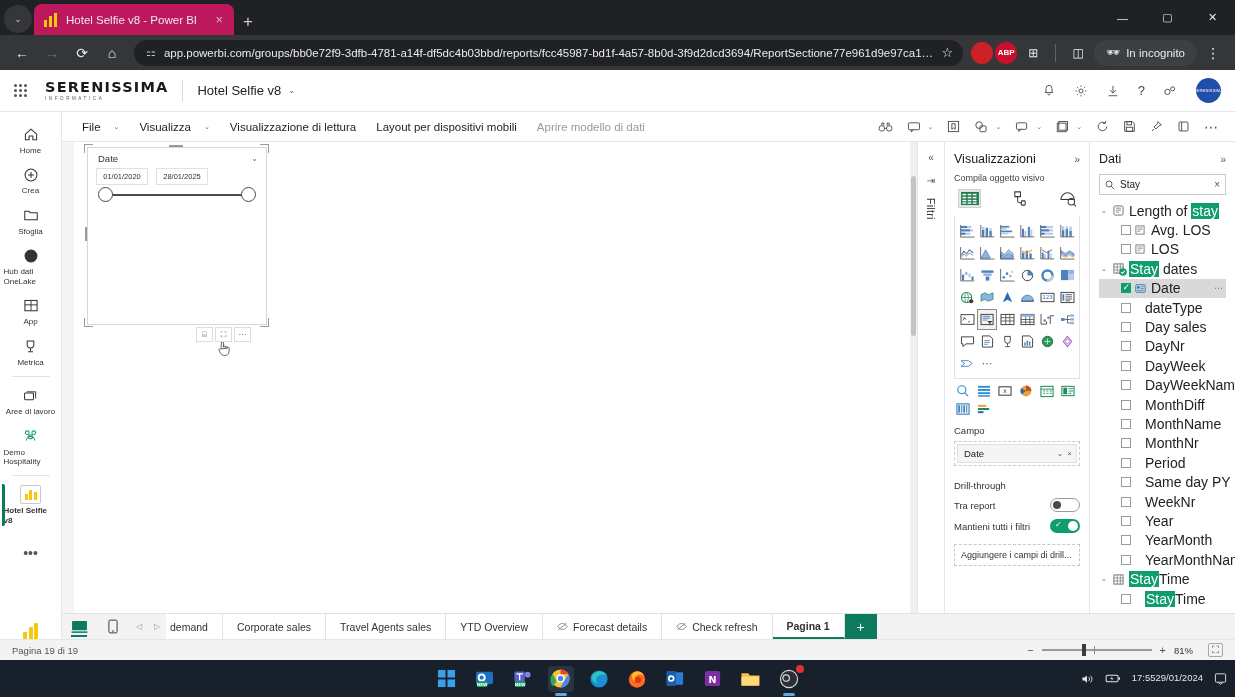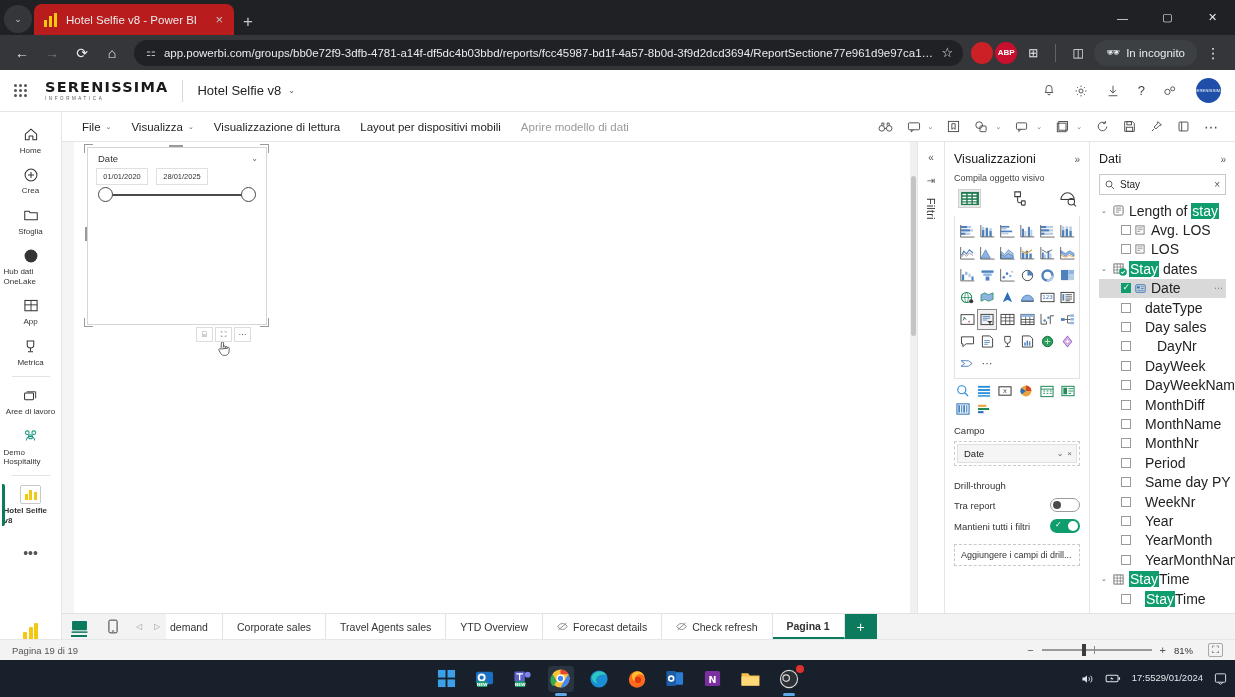--- a/index.html
+++ b/index.html
@@ -18,21 +18,21 @@
     display: flex; align-items: flex-end;
   }
   .tab-chevron {
     width: 28px; height: 28px; margin: 0 2px 2px 4px;
     border-radius: 50%; background: #35363a;
     display: flex; align-items: center; justify-content: center;
     color: #c7c7c9; font-size: 9px;
   }
   .btab {
     height: 31px; min-width: 200px; max-width: 240px;
-    background: #b91c1c; border-radius: 8px 8px 0 0;
+    background: #be185d; border-radius: 8px 8px 0 0;
     display: flex; align-items: center; padding: 0 8px 0 10px;
     gap: 8px; position: relative;
   }
   .btab-favicon { width: 14px; height: 14px; flex: 0 0 auto; position: relative; }
   .btab-favicon i {
     position: absolute; bottom: 0; width: 3px; background: #f2c811; display: block;
   }
   .btab-title {
     color: #e8eaed; font-size: 11.5px; white-space: nowrap;
     overflow: hidden; text-overflow: ellipsis; flex: 1;
@@ -120,21 +120,21 @@
   .rail-bottom { margin-top: auto; width: 100%; display: flex; flex-direction: column; align-items: center; padding-bottom: 6px; }
   .pbi-logo { width: 18px; height: 18px; display: flex; align-items: flex-end; gap: 1.5px; justify-content: center; }
   .pbi-logo i { width: 4px; background: #f2c811; display: block; border-radius: 1px 1px 0 0; }
 
   
   .ribbon {
     position: absolute; top: 112px; left: 62px; width: 1173px; height: 30px;
     background: #fff; border-bottom: 1px solid #e6e6e6;
     display: flex; align-items: center; padding: 0 10px;
   }
-  .menu-item { font-size: 11.5px; color: #242424; padding: 0 10px; display: flex; align-items: center; gap: 5px; }
+  .menu-item { font-size: 11.5px; color: #242424; padding: 0 10px; display: flex; align-items: center; gap: 13px; }
   .menu-item.dim { color: #9a9a9a; }
   .menu-caret { font-size: 7px; color: #666; }
   .ribbon-right { margin-left: auto; display: flex; align-items: center; }
   .rb-ico { font-size: 12.5px; color: #4a4a4a; padding: 0 7px; display: flex; align-items: center; }
   .rb-caret { font-size: 7px; color: #777; padding-right: 7px; }
 
   
   .canvas-area {
     position: absolute; top: 142px; left: 62px; width: 855px; height: 471px;
     background: #f5f5f5; overflow: hidden;
@@ -1160,21 +1160,21 @@
       <span class="t-lbl t-indent" style="margin-left:10px">dateType</span>
     </div>
     <div class="tnode">
       <span class="t-caret"></span>
       <span class="t-chk"></span>
       <span class="t-lbl" style="margin-left:10px">Day sales</span>
     </div>
     <div class="tnode">
       <span class="t-caret"></span>
       <span class="t-chk"></span>
-      <span class="t-lbl" style="margin-left:22px">DayNr</span>
+      <span class="t-lbl" style="margin-left:10px">DayNr</span>
     </div>
     <div class="tnode">
       <span class="t-caret"></span>
       <span class="t-chk"></span>
       <span class="t-lbl" style="margin-left:10px">DayWeek</span>
     </div>
     <div class="tnode">
       <span class="t-caret"></span>
       <span class="t-chk"></span>
       <span class="t-lbl" style="margin-left:10px">DayWeekName</span>

